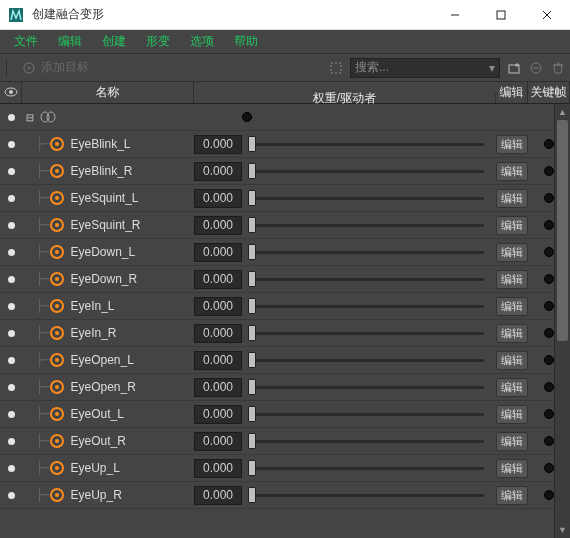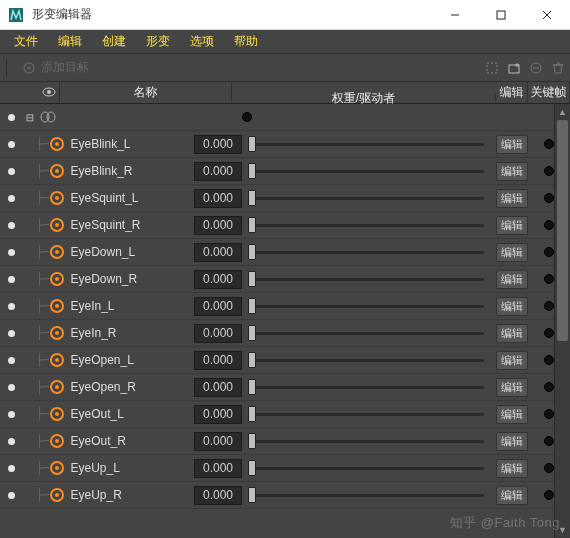--- a/index.html
+++ b/index.html
@@ -33,21 +33,21 @@
 
   
   .menubar {
     height: 24px;
     background: #444444;
     border-bottom: 1px solid #2f2f2f;
     display: flex; align-items: center;
     padding: 0 6px;
     gap: 4px;
   }
-  .menubar span { padding: 2px 8px; color:#fde047; }
+  .menubar span { padding: 2px 8px; color:#22c55e; }
 
   
   .toolbar {
     height: 28px;
     background: #444444;
     border-bottom: 1px solid #2f2f2f;
     display: flex; align-items: center;
     padding: 0 4px;
     gap: 6px;
   }
@@ -66,21 +66,20 @@
   }
   .small-icon { width:16px; height:16px; display:inline-flex; align-items:center; justify-content:center; }
 
   
   .colhdr {
     height: 22px;
     display:flex;
     background:#444444;
     border-bottom:1px solid #222;
     color:#e8e8e8;
-    padding-left:38px;
   }
   .colhdr > div { border-right:1px solid #2f2f2f; display:flex; align-items:center; justify-content:center; }
   .col-vis   { width:22px; }
   .col-name  { width: 172px; }
   .col-weight{ flex:1;margin-top:12px; }
   .col-edit  { width:32px; }
   .col-key   { width:42px; }
 
   
   .listwrap {
@@ -164,21 +163,21 @@
 </head>
 <body>
 
 <div class="titlebar">
   <span class="logo">
     <svg width="16" height="16" viewBox="0 0 16 16">
         <rect x="1" y="1" width="14" height="14" fill="#1a6b6b"></rect>
         <path d="M3 13 L5 4 L8 11 L11 4 L13 13" stroke="#9be8e8" stroke-width="1.5" fill="none"></path>
       </svg>
   </span>
-  <span class="title">形变编辑器</span>
+  <span class="title">创建融合变形</span>
   <span class="spacer"></span>
   <div class="winbtn">
       <svg width="10" height="10">
         <line x1="1" y1="5" x2="9" y2="5" stroke="currentColor" stroke-width="1"></line>
       </svg>
     </div>
   <div class="winbtn">
       <svg width="10" height="10">
         <rect x="1" y="1" width="8" height="8" fill="none" stroke="currentColor" stroke-width="1"></rect>
       </svg>
@@ -210,20 +209,24 @@
         </svg>
     </span>
     <span>添加目标</span>
   </div>
   <div class="flex"></div>
   <span class="small-icon" style="color:#888">
     <svg width="14" height="14" viewBox="0 0 14 14">
         <rect x="2" y="2" width="10" height="10" fill="none" stroke="#888" stroke-dasharray="2 2"></rect>
       </svg>
   </span>
+  <div class="search">
+    <span style="flex:1">搜索...</span>
+    <span style="color:#888">▾</span>
+  </div>
   <span class="small-icon" style="color:#bbb">
     <svg width="14" height="14" viewBox="0 0 14 14">
         <rect x="2" y="4" width="10" height="8" fill="none" stroke="#bbb"></rect>
         <path d="M10 2v4M8 4h4" stroke="#bbb"></path>
       </svg>
   </span>
   <span class="small-icon" style="color:#777">
     <svg width="14" height="14" viewBox="0 0 14 14">
         <circle cx="7" cy="7" r="5" fill="none" stroke="#777"></circle>
         <line x1="4" y1="7" x2="10" y2="7" stroke="#777"></line>
@@ -609,14 +612,13 @@
         </div>
       </div>
     </div>
   <div class="vscroll">
     <div class="arrow">▲</div>
     <div class="track">
         <div class="thumb"></div>
       </div>
     <div class="arrow">▼</div>
   </div>
-  <div class="watermark">知乎 @Faith Tong</div>
 </div>
 
 </body></html>

